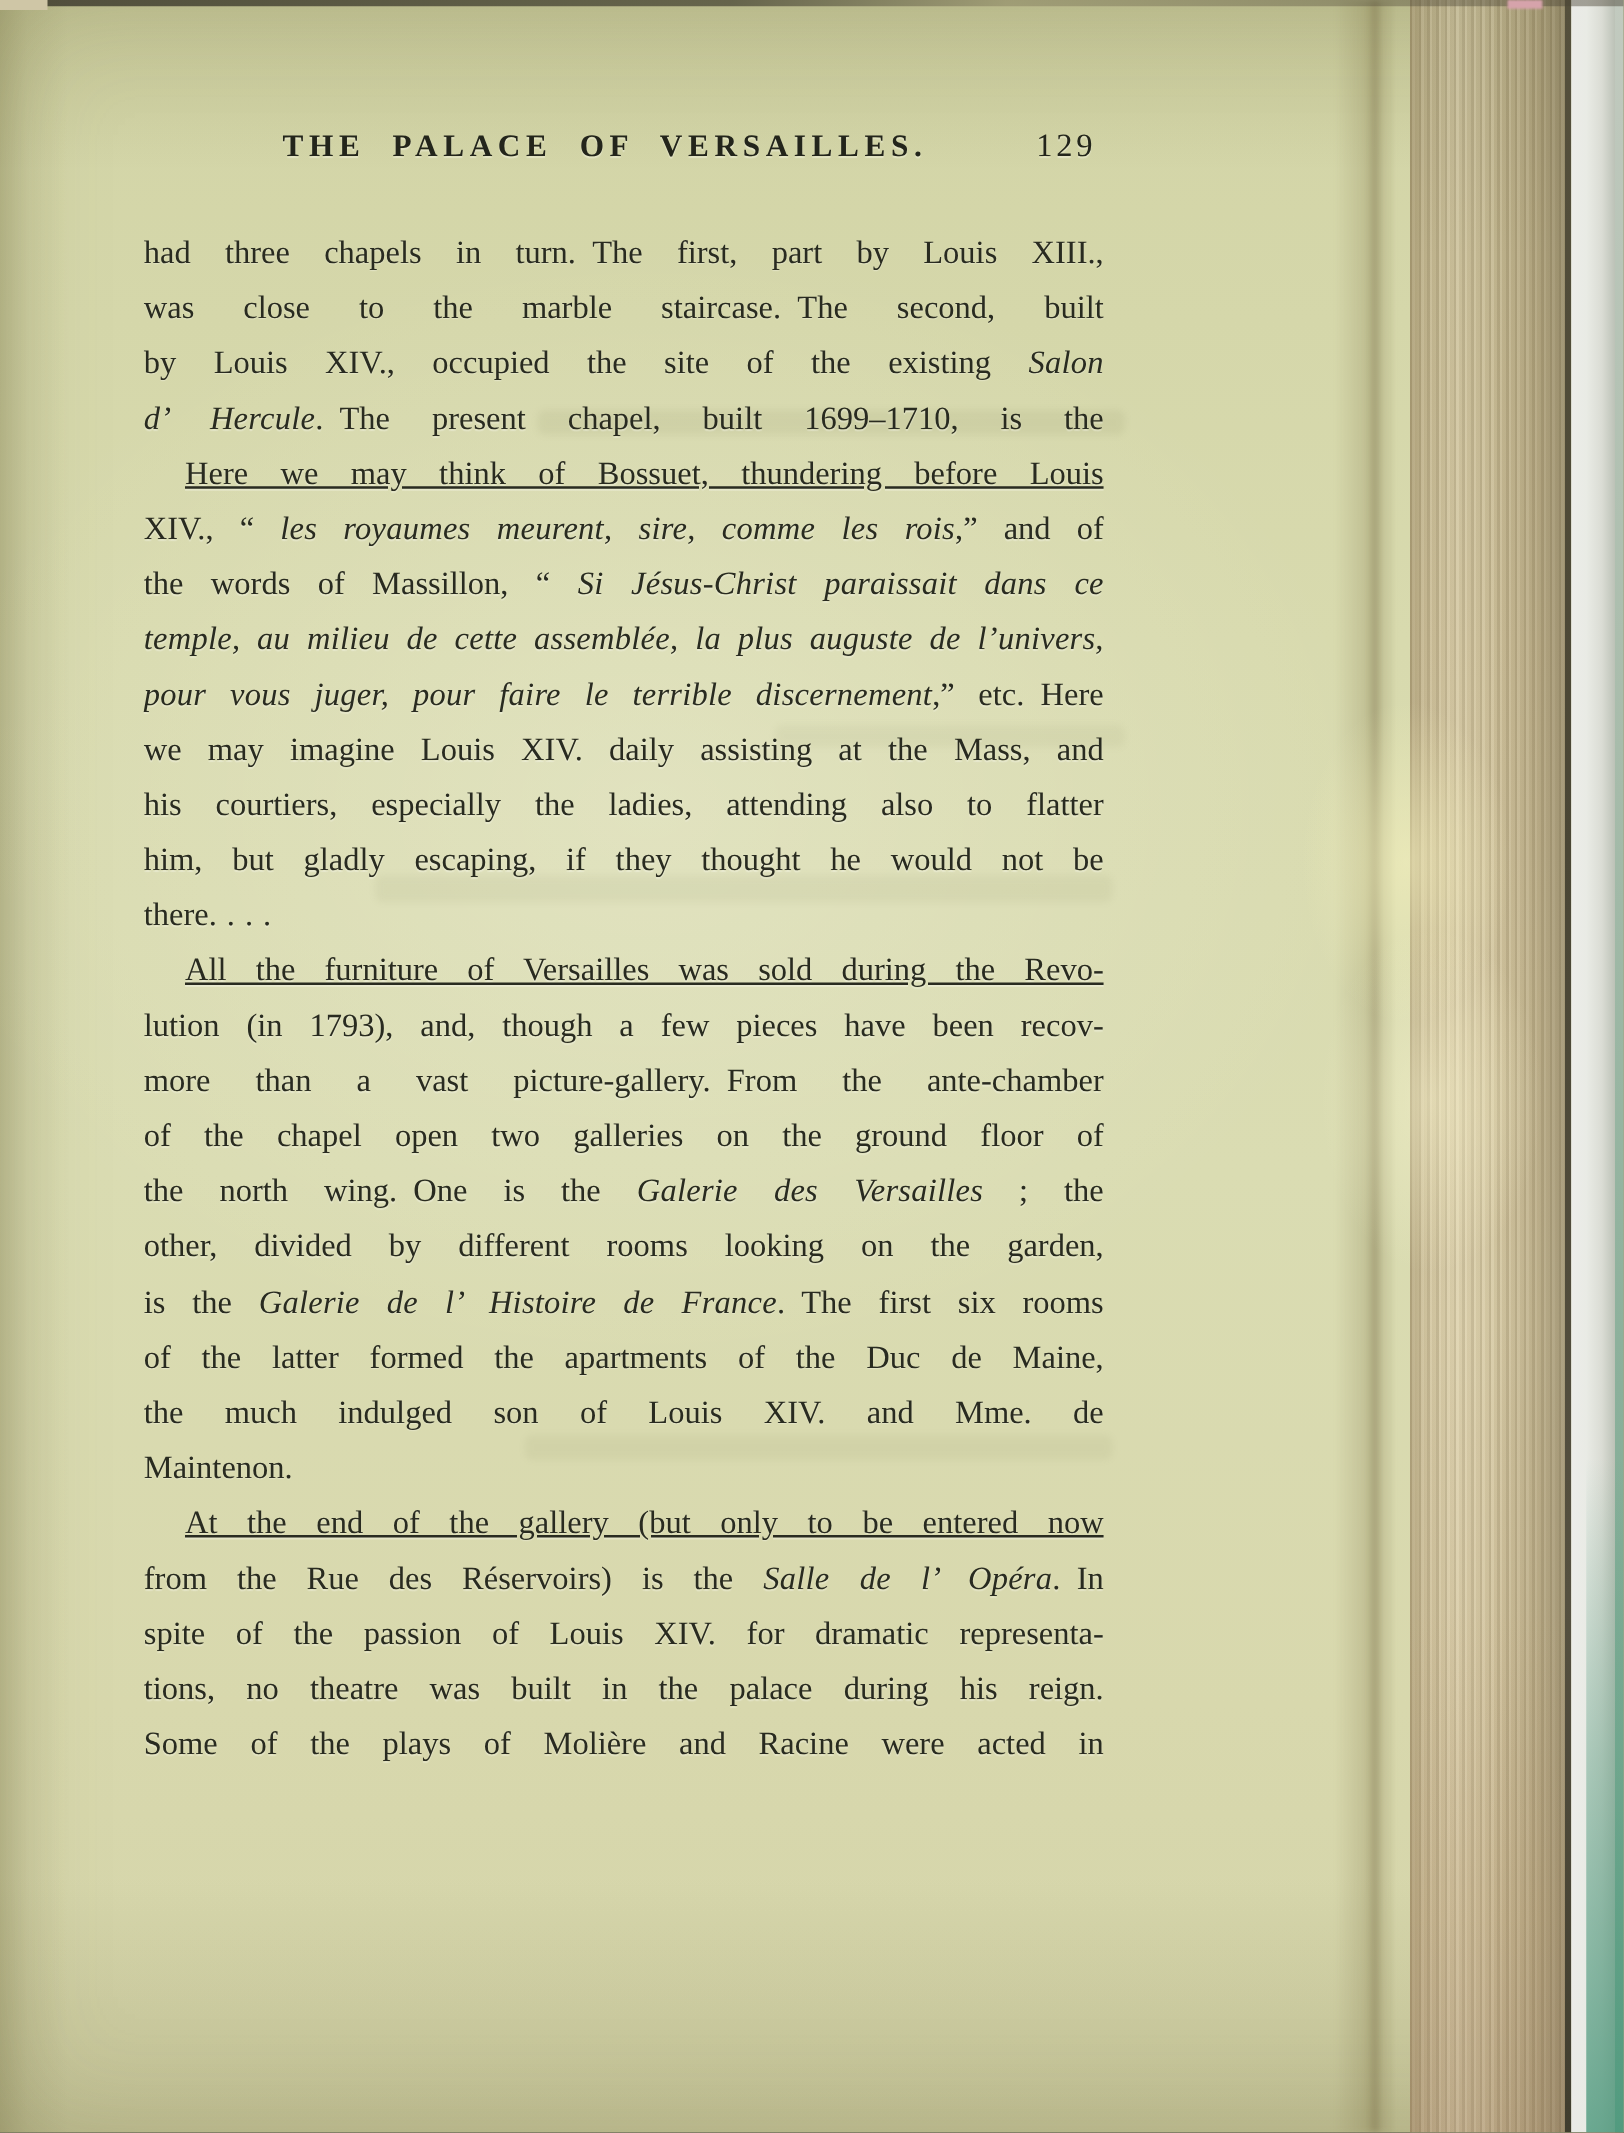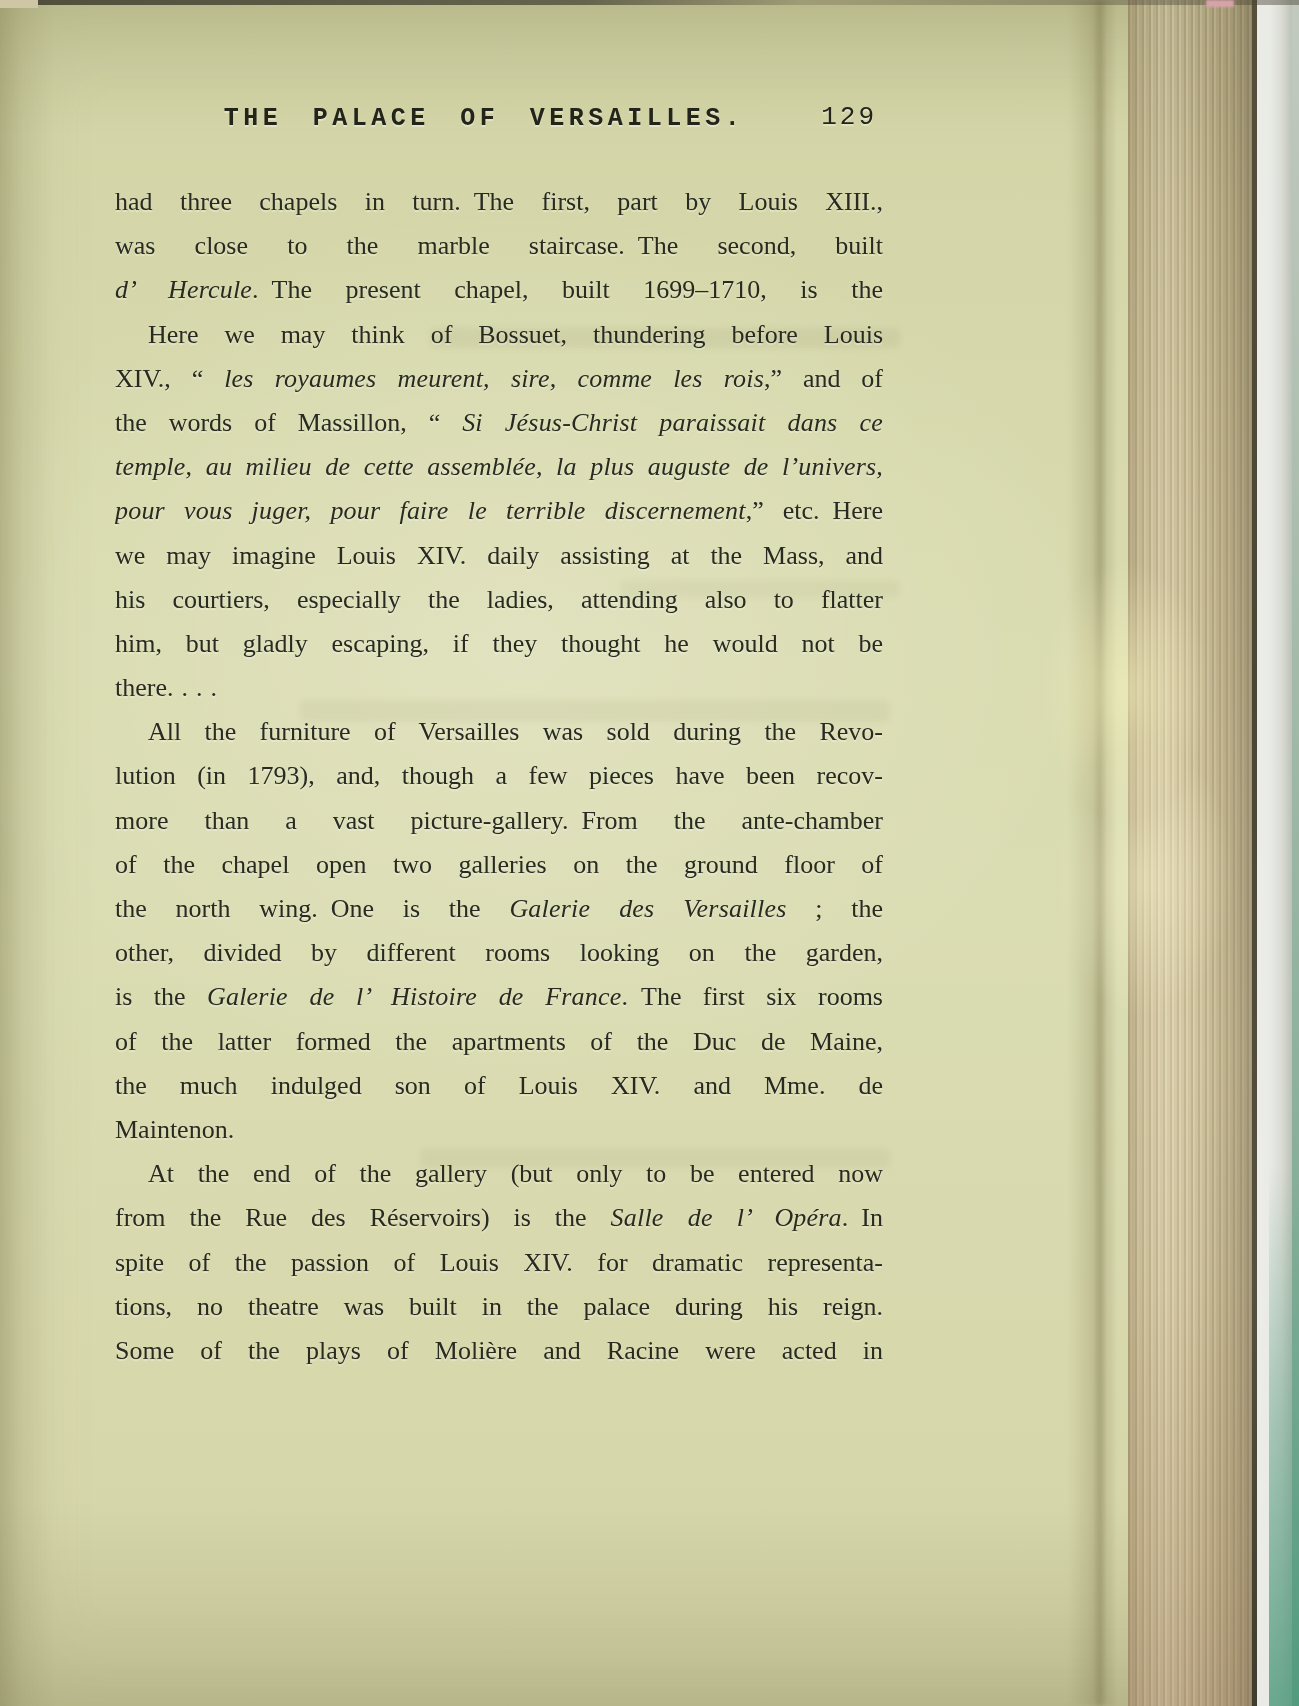--- a/index.html
+++ b/index.html
@@ -10,21 +10,21 @@
     background:
       radial-gradient(ellipse 900px 700px at 40% 38%, rgba(255,255,248,0.22), rgba(255,255,248,0) 65%),
       linear-gradient(90deg, rgba(110,105,60,0.28) 0px, rgba(110,105,60,0.10) 22px, rgba(110,105,60,0) 55px),
       linear-gradient(180deg, rgba(120,118,70,0.18) 0%, rgba(120,118,70,0) 8%, rgba(120,118,70,0) 88%, rgba(110,105,60,0.20) 100%),
       linear-gradient(180deg, #d2d4a6 0%, #d8daae 30%, #dadcb2 55%, #d8d8ad 80%, #d4d4a9 100%);
     box-shadow: inset 0 0 90px rgba(115,110,65,0.22);
     font-family:"Liberation Serif","DejaVu Serif",serif;
   }
 
   
-  .header-row { position:absolute; left:115px; top:104px; width:768px; height:42px;font-family:Liberation Mono, monospace; }
+  .header-row { position:absolute; left:115px; top:104px; width:768px; height:42px; }
   .header-title {
     display:block; text-align:center; padding-right:30px;
     font-weight:bold; font-size:25px; letter-spacing:4.5px; word-spacing:11px;
     color:#23251b;
     text-shadow:0 1.5px 1px rgba(250,250,240,0.45);
   }
   .page-num {
     position:absolute; right:6px; top:-2px;
     font-size:26px; letter-spacing:3px; color:#23251b;
     text-shadow:0 1.5px 1px rgba(250,250,240,0.45);
@@ -35,21 +35,21 @@
     position:absolute; left:115px; top:180px; width:768px;
     font-size:26px; color:#292b20;
     text-shadow:0 1.5px 1px rgba(250,250,242,0.40);
   }
   .line {
     height:44.2px; line-height:44.2px; overflow:hidden;
     word-spacing:1.5px;
   }
   .line.justify { text-align:justify; text-align-last:justify; }
   .line.left    { text-align:left; }
-  .line.indent  { text-indent:33px; }
+  .line.indent  { text-indent:33px;text-decoration:underline; }
   .line i { font-style:italic; letter-spacing:0.2px; }
 
   
   .ghost {
     position:absolute; background:#7e8154; opacity:0.10;
     filter:blur(3px); border-radius:6px;
   }
 
   
   .fold-shadow {
@@ -137,20 +137,21 @@
   <div class="pink-dot"></div>
 
   <div class="header-row">
     <span class="header-title">THE PALACE OF VERSAILLES.</span>
     <span class="page-num">129</span>
   </div>
 
   <div class="text-block">
       <div class="line justify"><span>had three chapels in turn. The first, part by Louis XIII.,</span></div>
       <div class="line justify"><span>was close to the marble staircase. The second, built</span></div>
+      <div class="line justify"><span>by Louis XIV., occupied the site of the existing </span><i>Salon</i></div>
       <div class="line justify"><i>d’ Hercule</i><span>. The present chapel, built 1699–1710, is the</span></div>
       <div class="line justify indent"><span>Here we may think of Bossuet, thundering before Louis</span></div>
       <div class="line justify"><span>XIV., “ </span><i>les royaumes meurent, sire, comme les rois</i><span>,” and of</span></div>
       <div class="line justify"><span>the words of Massillon, “ </span><i>Si Jésus-Christ paraissait dans ce</i></div>
       <div class="line justify"><i>temple, au milieu de cette assemblée, la plus auguste de l’univers,</i></div>
       <div class="line justify"><i>pour vous juger, pour faire le terrible discernement</i><span>,” etc. Here</span></div>
       <div class="line justify"><span>we may imagine Louis XIV. daily assisting at the Mass, and</span></div>
       <div class="line justify"><span>his courtiers, especially the ladies, attending also to flatter</span></div>
       <div class="line justify"><span>him, but gladly escaping, if they thought he would not be</span></div>
       <div class="line left"><span>there. . . .</span></div>

